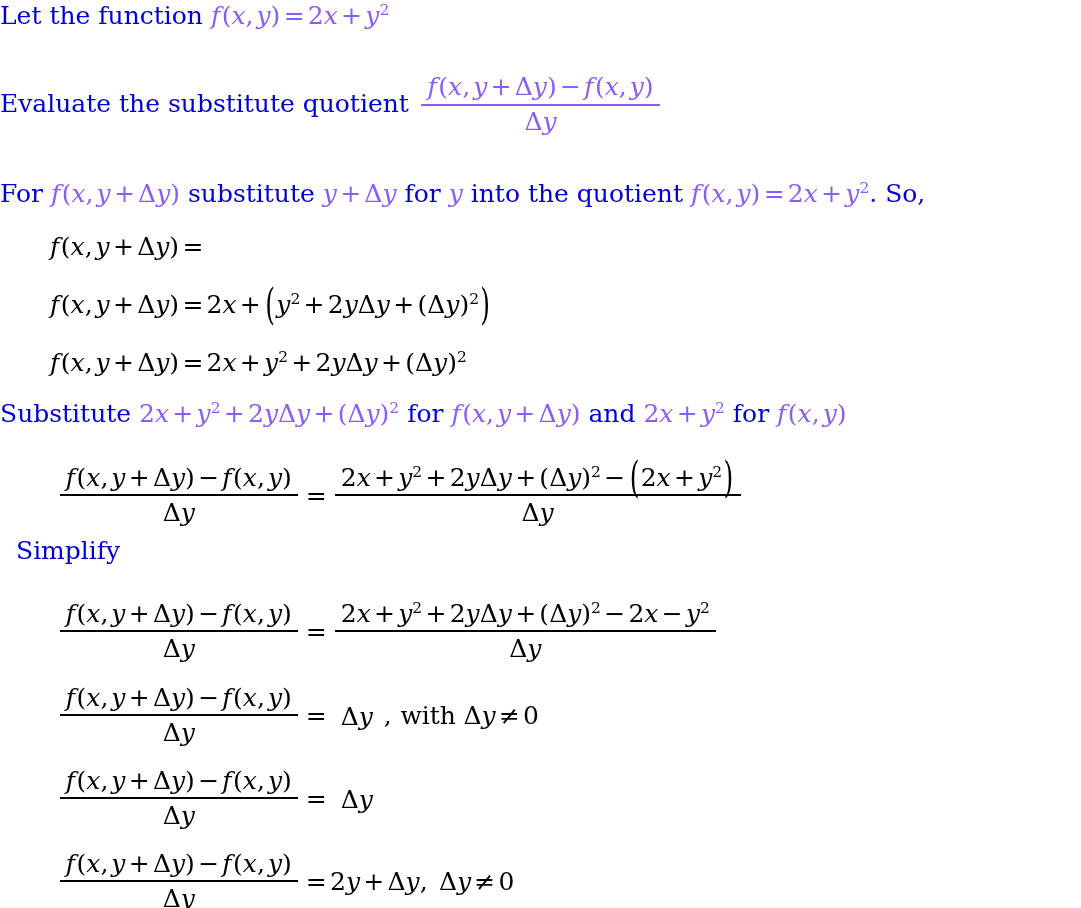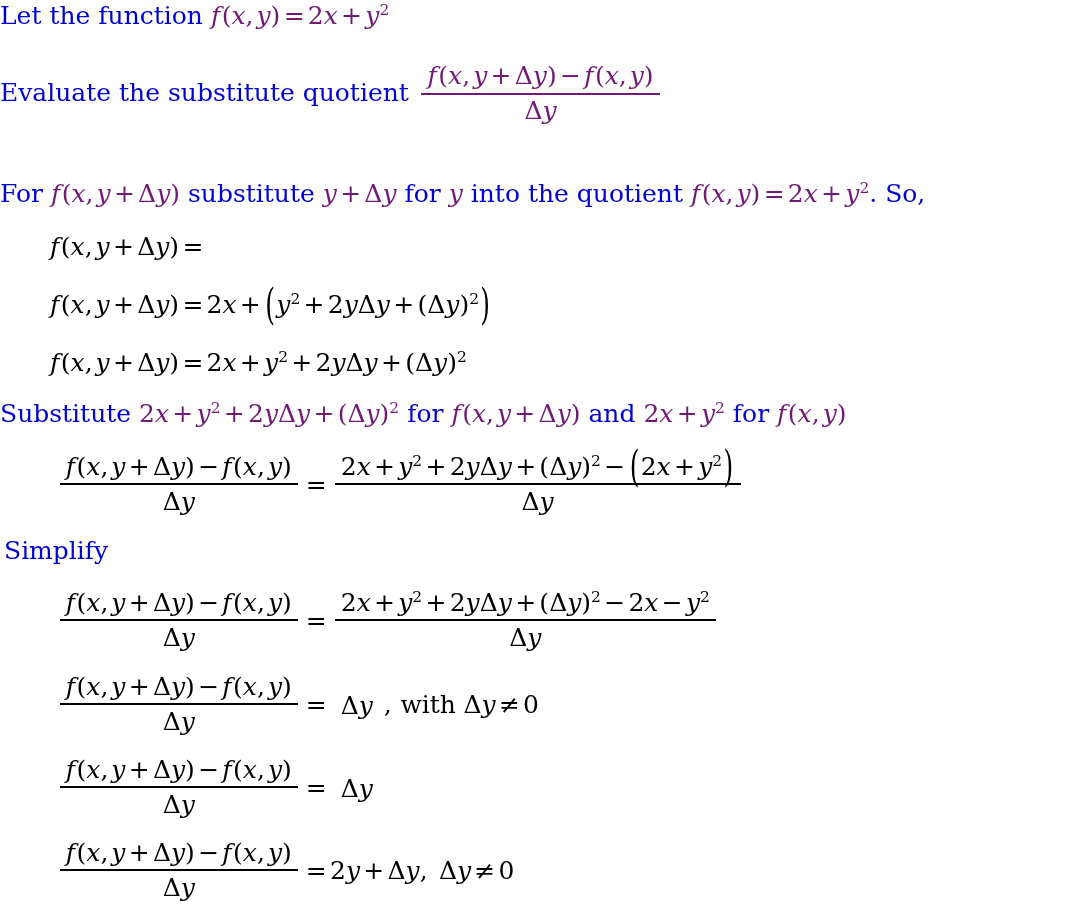--- a/index.html
+++ b/index.html
@@ -60,38 +60,38 @@
 
   
   .prose-line {
     font-size: 25px;
     color: #0000d2;
     line-height: 1.15;
     display: flex;
     align-items: center;
     flex-wrap: nowrap;
   }
-  .prose-line .math { color: #701a75; }
+  .prose-line .math { color: #8b5cf6; }
   .txt { white-space: pre; }
 
   .eq-line {
     font-size: 25px;
     color: #000000;
     display: flex;
     align-items: center;
     flex-wrap: nowrap;
   }
 
   
   .frac {
     display: inline-flex;
     flex-direction: column;
     align-items: center;
     vertical-align: middle;
-    margin: 0 .18em;
+    margin: 11px .18em;
   }
   .frac > .num,
   .frac > .den {
     display: block;
     padding: 0 .25em;
     white-space: nowrap;
   }
   .frac > .num { border-bottom: 2px solid currentColor; padding-bottom: 2px; }
   .frac > .den { padding-top: 2px; text-align: center; }
 
@@ -167,21 +167,21 @@
     </span>
     <span class="math mo">=</span>
     <span class="math">
       <span class="frac">
         <span class="num"><span class="mn">2</span><span class="mi">x</span><span class="mo">+</span><span class="mi">y</span><span class="sup">2</span><span class="mo">+</span><span class="mn">2</span><span class="mi">y</span><span class="upr">Δ</span><span class="mi">y</span><span class="mo">+</span><span class="paren">(</span><span class="upr">Δ</span><span class="mi">y</span><span class="paren">)</span><span class="sup">2</span><span class="mo">−</span><span class="bigparen">(</span><span class="mn">2</span><span class="mi">x</span><span class="mo">+</span><span class="mi">y</span><span class="sup">2</span><span class="bigparen">)</span></span>
         <span class="den"><span class="upr">Δ</span><span class="mi">y</span></span>
       </span>
     </span>
   </div>
 
-  <div class="abs prose-line" style="left:4px; top:537px;">
+  <div class="abs prose-line" style="left:16px; top:537px;">
     <span class="txt">Simplify</span>
   </div>
 
   <div class="abs eq-line" style="left:55px; top:588px;">
     <span class="math">
       <span class="frac">
         <span class="num"><span class="fnf">f</span><span class="paren">(</span><span class="mi">x</span><span class="comma">,</span><span class="mi">y</span><span class="mo">+</span><span class="upr">Δ</span><span class="mi">y</span><span class="paren">)</span><span class="mo">−</span><span class="fnf">f</span><span class="paren">(</span><span class="mi">x</span><span class="comma">,</span><span class="mi">y</span><span class="paren">)</span></span>
         <span class="den"><span class="upr">Δ</span><span class="mi">y</span></span>
       </span>
     </span>

